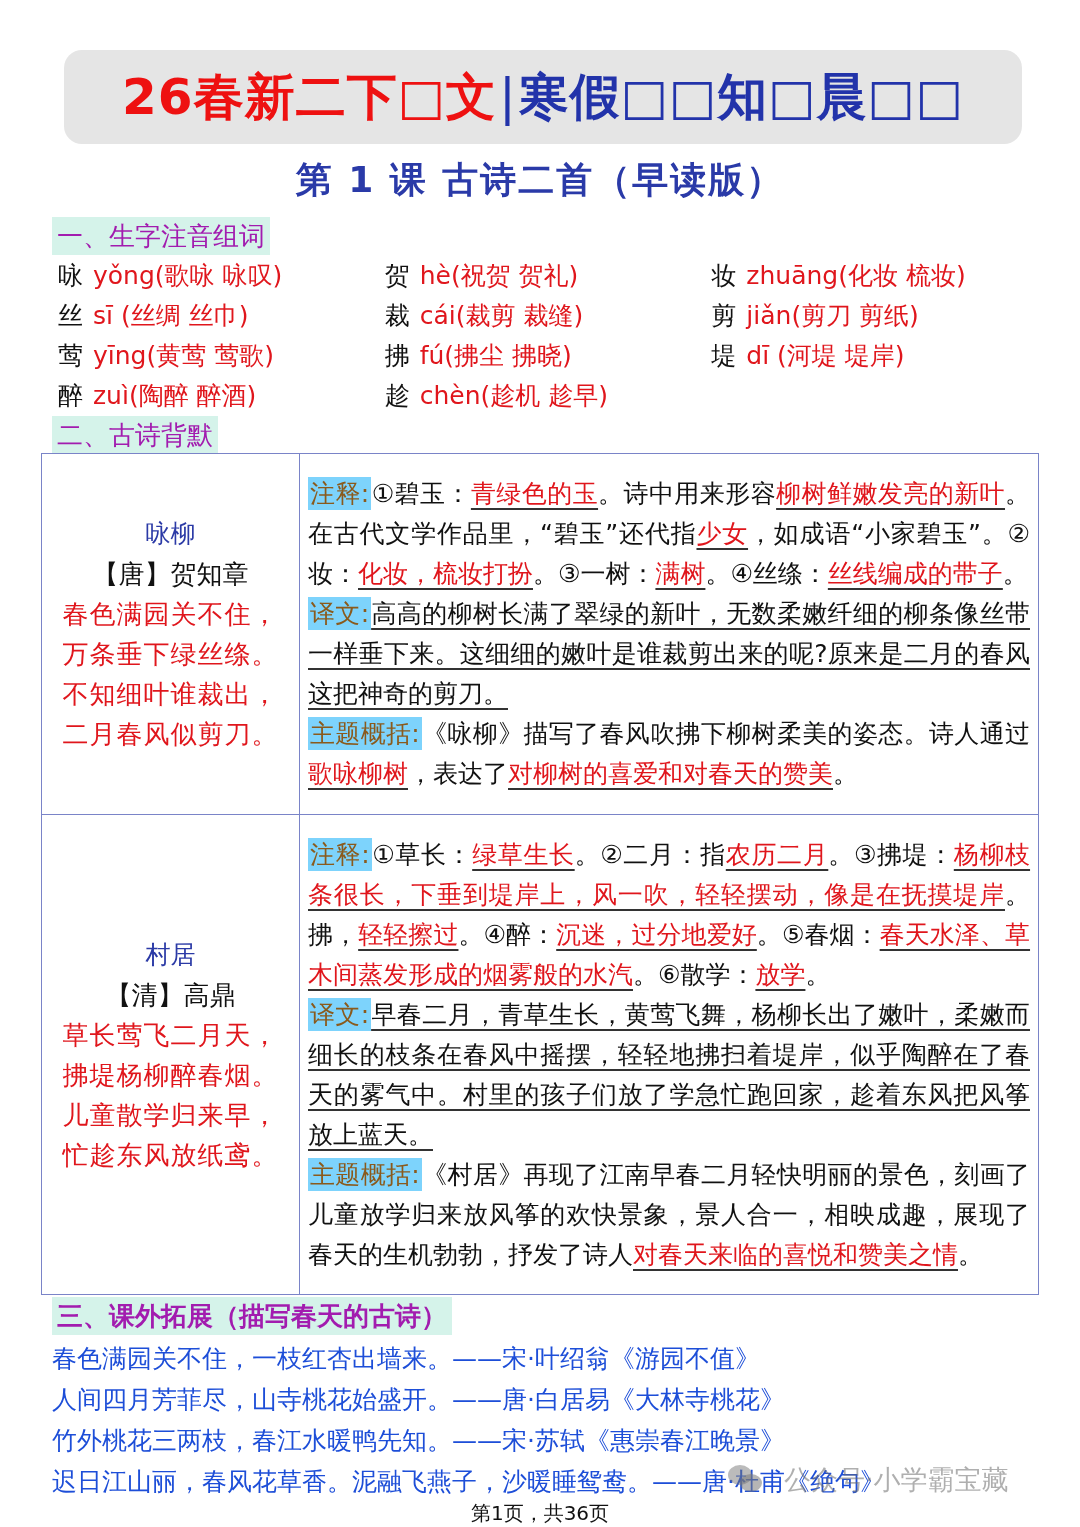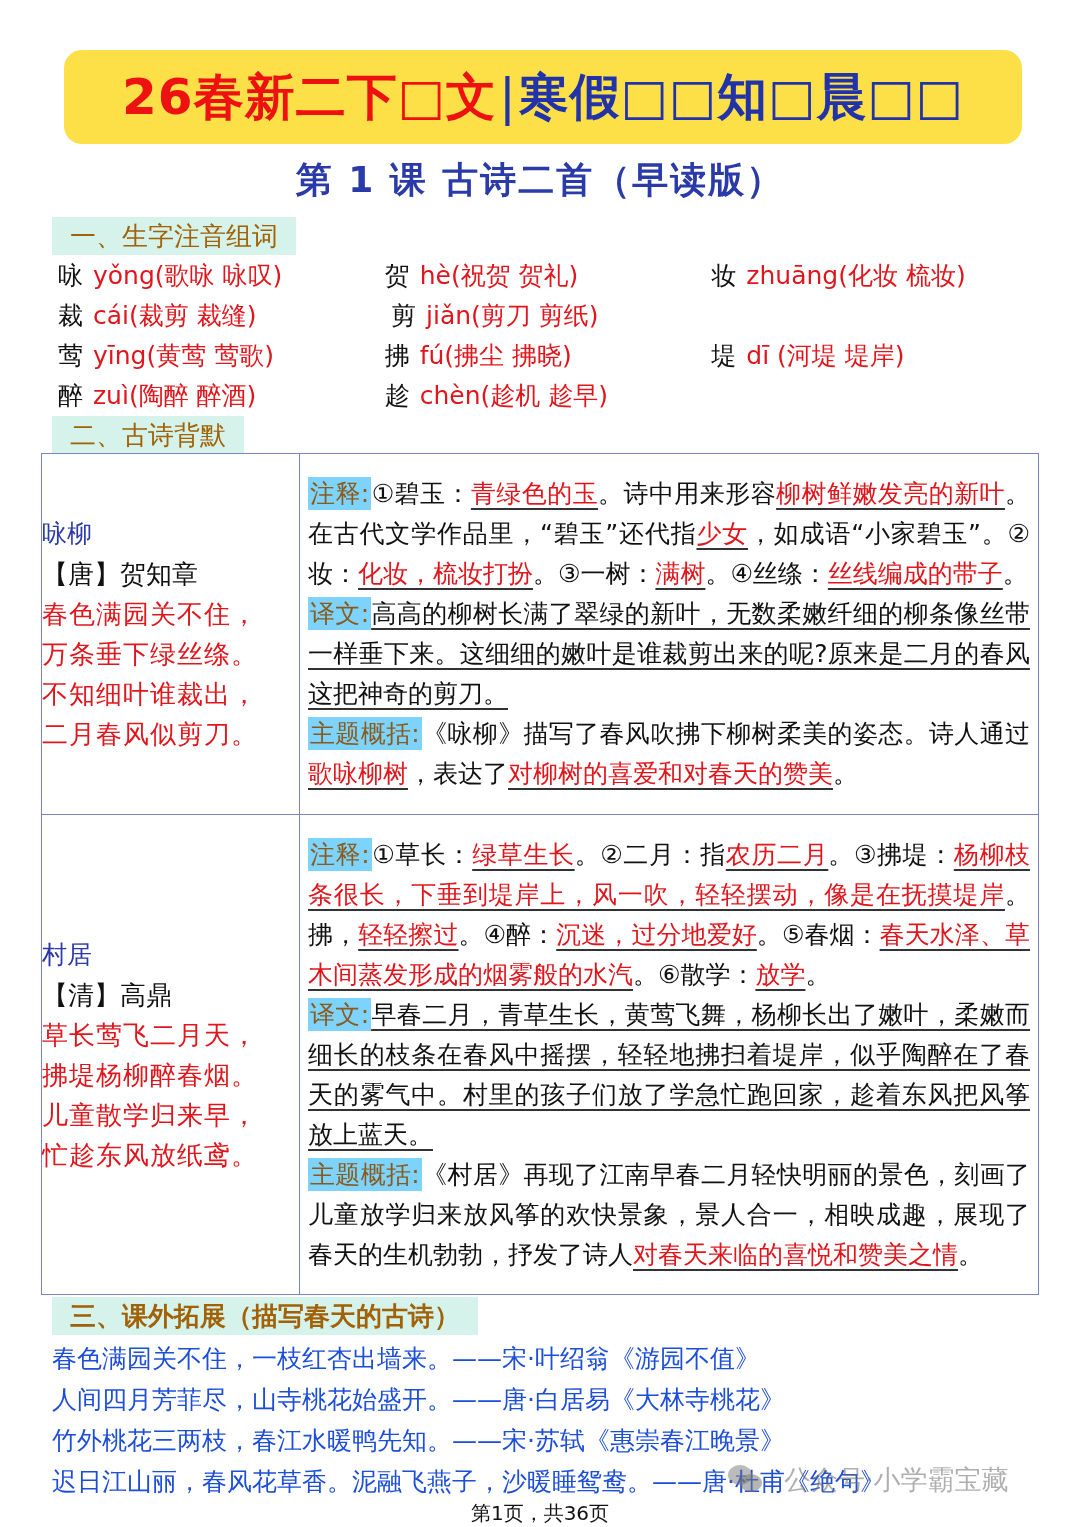--- a/index.html
+++ b/index.html
@@ -1,51 +1,51 @@
 <!DOCTYPE html>
 <html><head>
 <meta charset="utf-8">
 <style>
   * { box-sizing: border-box; margin: 0; padding: 0; }
   html, body { width: 1080px; height: 1527px; background: #ffffff; overflow: hidden; }
   body { font-family: "DejaVu Sans", "Liberation Sans", sans-serif; color: #111; position: relative; }
 
   .banner {
     position: absolute; left: 64px; top: 50px; width: 958px; height: 94px;
-    background: #fde047; border-radius: 18px;
+    background: #e5e5e5; border-radius: 18px;
     display: flex; align-items: center; justify-content: center;
     font-size: 50px; font-weight: bold; letter-spacing: 1px;
   }
   .banner .red { color: #ee1111; }
   .banner .blue { color: #2233aa; }
   .banner .sep { color: #2233aa; font-weight: normal; margin: 0 2px; }
 
   .lesson-title {
     position: absolute; left: 0; top: 156px; width: 1080px; text-align: center;
     font-size: 36px; font-weight: bold; color: #2a3aa8; letter-spacing: 2px;
   }
 
   .section-head {
-    position: absolute; left: 52px; height: 38px; padding: 0 18px;
-    background: #d5f3ea; font-size: 26px; line-height: 38px; color: #a16207;
+    position: absolute; left: 52px; height: 38px; padding: 0 5px;
+    background: #d5f3ea; font-size: 26px; line-height: 38px; color: #a21caf;
   }
 
   .vocab { position: absolute; left: 58px; top: 256px; width: 980px; }
   .vocab-row { display: flex; height: 40px; line-height: 40px; font-size: 25px; }
   .vocab-cell { width: 333px; white-space: nowrap; }
   .vocab-cell .ch { color: #111; margin-right: 10px; }
   .vocab-cell .py { color: #e0161c; }
   .vocab-cell .words { color: #e0161c; }
 
   table.poems {
     position: absolute; left: 41px; top: 453px; width: 998px;
     border-collapse: collapse; table-layout: fixed;
   }
   table.poems td { border: 1.5px solid #7a84c8; vertical-align: middle; }
-  td.poem-col { width: 258px; }
+  td.poem-col { width: 258px; text-align: center; }
   td.note-col { padding: 2px 8px 2px 8px; vertical-align: top; }
   .poem-title { color: #2b3aa6; font-size: 25px; line-height: 40px; }
   .poem-author { color: #111; font-size: 26px; line-height: 40px; }
   .poem-line { color: #e0161c; font-size: 26px; line-height: 40px; letter-spacing: 1px; }
 
   .notes { font-size: 25px; line-height: 40px; color: #111; text-align: justify; }
   .tag { background: #7dd3fc; color: #8a5a1c; padding: 2px 2px; }
   .r { color: #e0161c; }
   .u { text-decoration: underline; text-decoration-color: #333; text-underline-offset: 6px; }
 
@@ -78,20 +78,21 @@
 
 <div class="section-head" style="top:217px;">一、生字注音组词</div>
 
 <div class="vocab">
   <div class="vocab-row">
     <div class="vocab-cell"><span class="ch">咏</span><span class="py">yǒng</span><span class="words">(歌咏  咏叹)</span></div>
     <div class="vocab-cell"><span class="ch">贺</span><span class="py">hè</span><span class="words">(祝贺  贺礼)</span></div>
     <div class="vocab-cell"><span class="ch">妆</span><span class="py">zhuāng</span><span class="words">(化妆  梳妆)</span></div>
   </div>
   <div class="vocab-row">
+    <div class="vocab-cell"><span class="ch">丝</span><span class="py">sī</span><span class="words"> (丝绸  丝巾)</span></div>
     <div class="vocab-cell"><span class="ch">裁</span><span class="py">cái</span><span class="words">(裁剪  裁缝)</span></div>
     <div class="vocab-cell"><span class="ch">剪</span><span class="py">jiǎn</span><span class="words">(剪刀  剪纸)</span></div>
   </div>
   <div class="vocab-row">
     <div class="vocab-cell"><span class="ch">莺</span><span class="py">yīng</span><span class="words">(黄莺  莺歌)</span></div>
     <div class="vocab-cell"><span class="ch">拂</span><span class="py">fú</span><span class="words">(拂尘  拂晓)</span></div>
     <div class="vocab-cell"><span class="ch">堤</span><span class="py">dī</span><span class="words"> (河堤  堤岸)</span></div>
   </div>
   <div class="vocab-row">
     <div class="vocab-cell"><span class="ch">醉</span><span class="py">zuì</span><span class="words">(陶醉  醉酒)</span></div>

